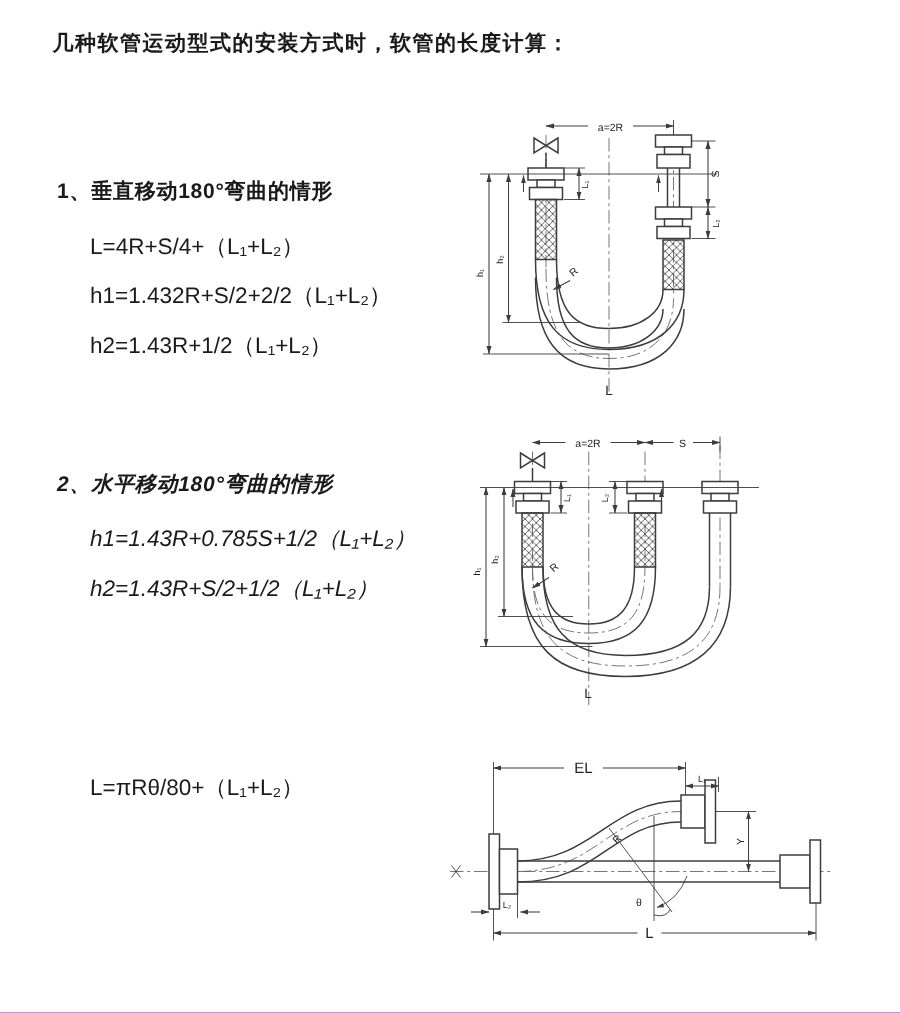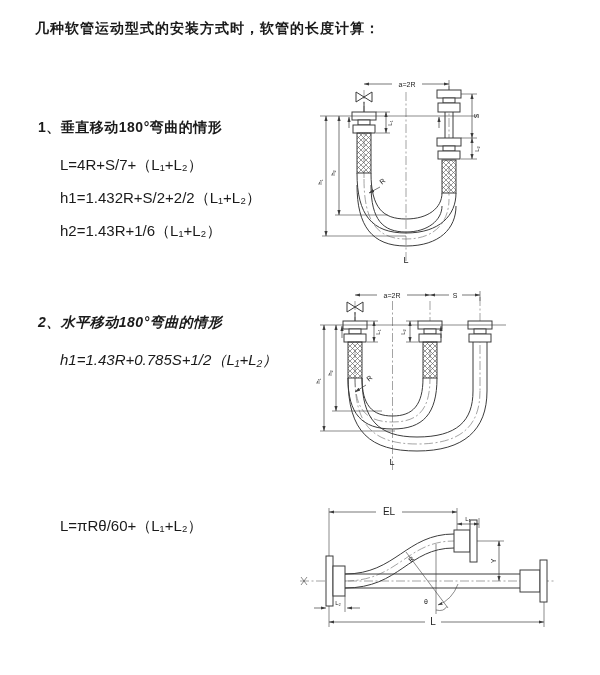--- a/index.html
+++ b/index.html
@@ -23,32 +23,33 @@
 </style>
 </head>
 <body>
 
 <div id="page">
 
   <div class="title">几种软管运动型式的安装方式时，软管的长度计算：</div>
 
   <div class="section" id="sec1">
     <div class="heading">1、垂直移动180°弯曲的情形</div>
-    <div class="formula">L=4R+S/7+（L₁+L₂）</div>
+    <div class="formula">L=4R+S/4+（L₁+L₂）</div>
     <div class="formula">h1=1.432R+S/2+2/2（L₁+L₂）</div>
-    <div class="formula">h2=1.43R+1/6（L₁+L₂）</div>
+    <div class="formula">h2=1.43R+1/2（L₁+L₂）</div>
   </div>
 
   <div class="section" id="sec2">
     <div class="heading">2、水平移动180°弯曲的情形</div>
     <div class="formula">h1=1.43R+0.785S+1/2（L₁+L₂）</div>
+    <div class="formula">h2=1.43R+S/2+1/2（L₁+L₂）</div>
   </div>
 
   <div class="section" id="sec3">
-    <div class="formula">L=πRθ/60+（L₁+L₂）</div>
+    <div class="formula">L=πRθ/80+（L₁+L₂）</div>
   </div>
 
   <svg class="diag" style="left:306px;top:70px;" width="292" height="200" viewBox="0 0 292 200">
     <defs>
       <marker id="ar" viewBox="0 0 10 10" refX="9.5" refY="5" markerWidth="8" markerHeight="8" orient="auto-start-reverse">
         <path d="M0,2 L10,5 L0,8 Z" fill="#3c3c3c"></path>
       </marker>
       <pattern id="braid" width="5" height="5" patternUnits="userSpaceOnUse">
         <path d="M0,5 L5,0 M0,0 L5,5" stroke="#555" stroke-width="0.6"></path>
       </pattern>

